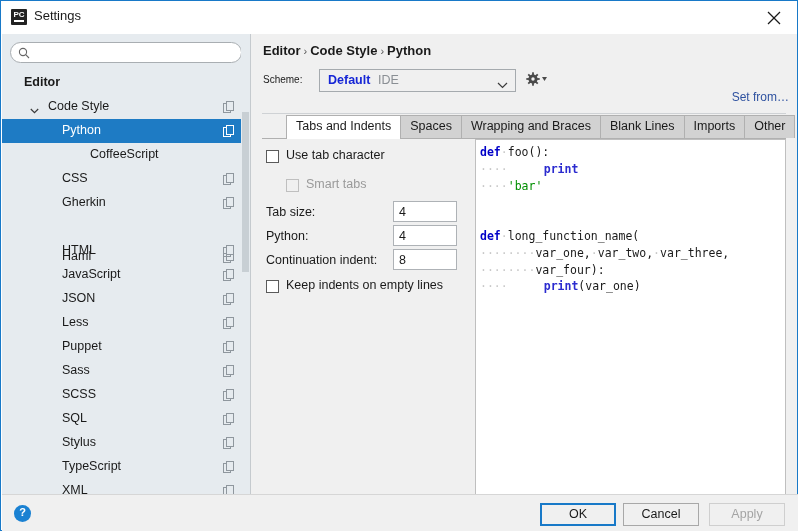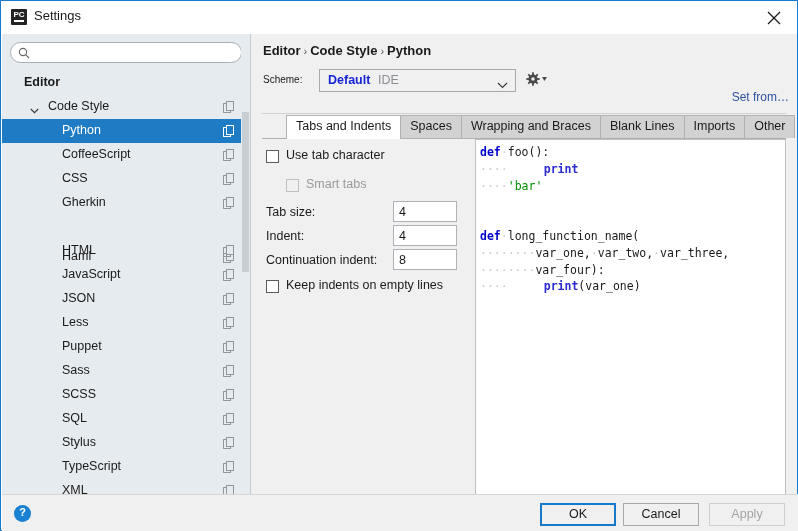--- a/index.html
+++ b/index.html
@@ -463,21 +463,21 @@
               <rect x="3.5" y="0.5" width="7" height="9" fill="#e6ebef" stroke="#8f979e" stroke-width="1"></rect>
             </svg></span>
         </div>
         <div class="tree-row lvl2 selected" style="top: 85px;">
           <span class="label">Python</span>
           <span class="copy-icon"><svg width="12" height="12" viewBox="0 0 12 12">
               <rect x="0.5" y="2.5" width="7" height="9" fill="none" stroke="#ffffff" stroke-width="1"></rect>
               <rect x="3.5" y="0.5" width="7" height="9" fill="#1e7bc4" stroke="#ffffff" stroke-width="1"></rect>
             </svg></span>
         </div>
-        <div class="tree-row lvl2" style="top: 109px;">
+        <div class="tree-row lvl2" style="top: 109px; margin-left: 28px;">
           <span class="label">CoffeeScript</span>
           <span class="copy-icon"><svg width="12" height="12" viewBox="0 0 12 12">
               <rect x="0.5" y="2.5" width="7" height="9" fill="none" stroke="#8f979e" stroke-width="1"></rect>
               <rect x="3.5" y="0.5" width="7" height="9" fill="#e6ebef" stroke="#8f979e" stroke-width="1"></rect>
             </svg></span>
         </div>
         <div class="tree-row lvl2" style="top: 133px;">
           <span class="label">CSS</span>
           <span class="copy-icon"><svg width="12" height="12" viewBox="0 0 12 12">
               <rect x="0.5" y="2.5" width="7" height="9" fill="none" stroke="#8f979e" stroke-width="1"></rect>
@@ -635,21 +635,21 @@
         </div>
 
         <div class="chk-row" style="left:24px; top:40px;">
           <span class="checkbox disabled"></span>
           <span class="chk-label disabled">Smart tabs</span>
         </div>
 
         <div class="field-label" style="left:4px; top:66px;">Tab size:</div>
         <input class="num-field" style="left: 131px; top: 62px;" value="4">
 
-        <div class="field-label" style="left:4px; top:90px;">Indent:</div>
+        <div class="field-label" style="left:4px; top:90px;">Python:</div>
         <input class="num-field" style="left: 131px; top: 86px;" value="4">
 
         <div class="field-label" style="left:4px; top:114px;">Continuation indent:</div>
         <input class="num-field" style="left: 131px; top: 110px;" value="8">
 
         <div class="chk-row" style="left:4px; top:141px;">
           <span class="checkbox"></span>
           <span class="chk-label">Keep indents on empty lines</span>
         </div>
       </div>

